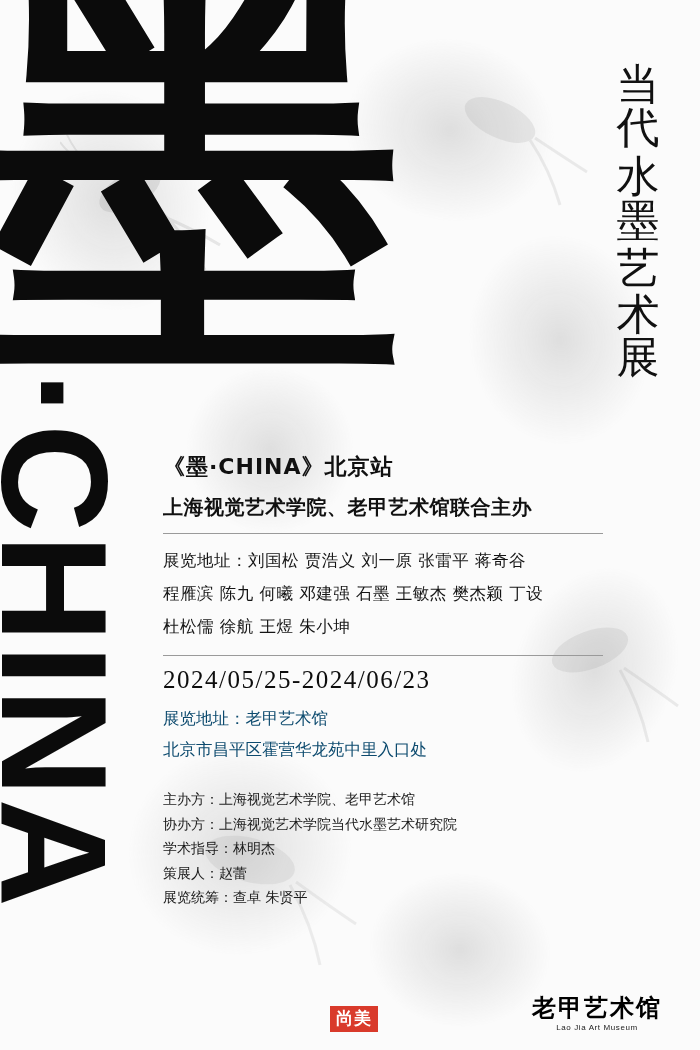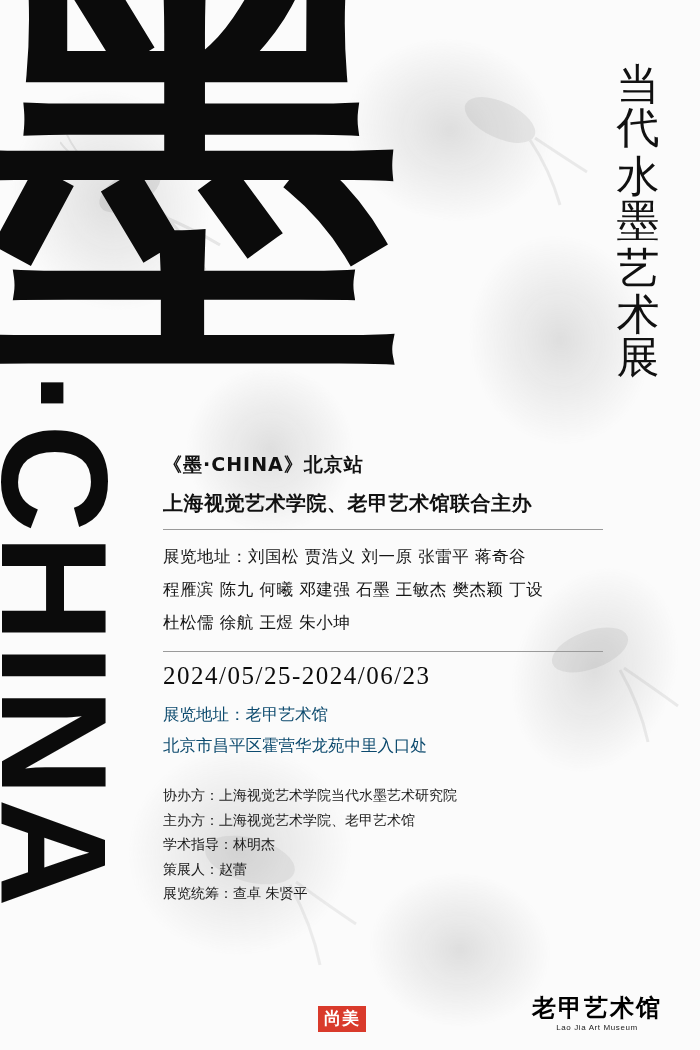--- a/index.html
+++ b/index.html
@@ -87,21 +87,21 @@
     width: 440px;
     color: #111;
   }
   .line {
     border: 0;
     border-top: 1px solid #9a9a9a;
     margin: 12px 0 10px 0;
   }
   .title-cn {
     font-family: "DejaVu Sans", sans-serif;
-    font-size: 19px;
+    font-size: 22px;
     font-weight: 700;
     letter-spacing: 1px;
     margin: 0 0 12px 0;
   }
   .org-line {
     font-family: "DejaVu Sans", sans-serif;
     font-size: 20px;
     font-weight: 700;
     letter-spacing: .5px;
     margin: 0;
@@ -131,21 +131,21 @@
     font-family: "DejaVu Sans", sans-serif;
     font-size: 14px;
     line-height: 1.75;
     margin-top: 22px;
     color: #1a1a1a;
   }
 
   
   .footer {
     position: absolute;
-    left: 0;
+    left: 12px;
     right: 0;
     bottom: 18px;
     height: 52px;
   }
   .logo-left {
     position: absolute;
     left: 318px;
     bottom: 0;
     display: flex;
     align-items: center;
@@ -256,22 +256,22 @@
     <hr class="line">
 
     <div class="dates">2024/05/25-2024/06/23</div>
 
     <div class="venue">
       <div>展览地址：老甲艺术馆</div>
       <div>北京市昌平区霍营华龙苑中里入口处</div>
     </div>
 
     <div class="credits">
+      <div>主办方：上海视觉艺术学院、老甲艺术馆</div>
       <div>协办方：上海视觉艺术学院当代水墨艺术研究院</div>
-      <div>主办方：上海视觉艺术学院、老甲艺术馆</div>
       <div>学术指导：林明杰</div>
       <div>策展人：赵蕾</div>
       <div>展览统筹：查卓 朱贤平</div>
     </div>
   </div>
 
   <div class="footer">
     <div class="logo-left">
       <div class="logo-mark">尚美</div>
     </div>

